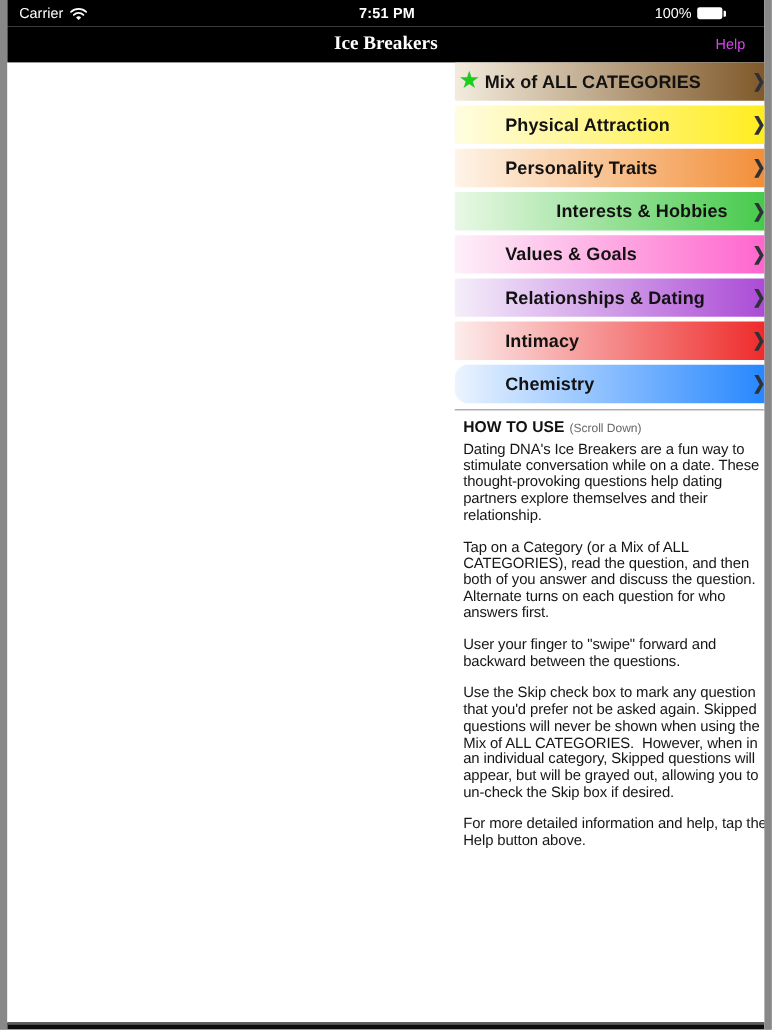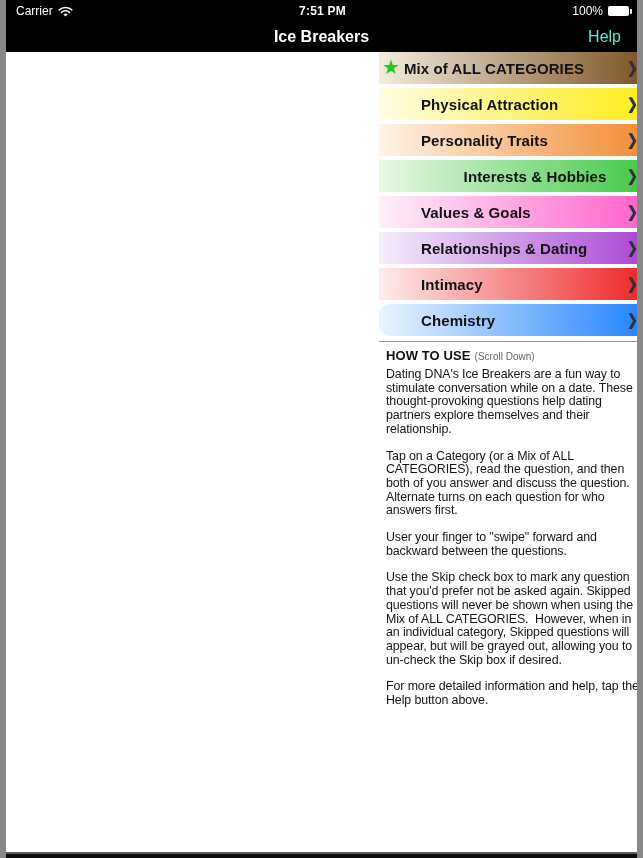--- a/index.html
+++ b/index.html
@@ -22,21 +22,21 @@
     height: 22px;
     background: #000000;
     display: flex;
     align-items: center;
     justify-content: space-between;
     padding: 0 8px 0 10px;
     color: #ffffff;
     font-size: 12px;
   }
   .status-left, .status-right { display: flex; align-items: center; gap: 5px; width: 110px; }
-  .status-right { justify-content: flex-end; }
+  .status-right { justify-content: center; }
   .status-time { font-weight: 700; letter-spacing: 0.2px; }
   .wifi-svg { display: block; }
   .battery {
     position: relative;
     width: 21px; height: 10px;
     background: #ffffff;
     border-radius: 2px;
   }
   .battery::after {
     content: "";
@@ -56,26 +56,27 @@
     display: flex;
     align-items: center;
   }
   .nav-title {
     position: absolute;
     left: 0; right: 0;
     text-align: center;
     color: #ffffff;
     font-size: 16px;
     font-weight: 700;
+    font-family: Liberation Serif, serif;
   }
   .nav-help {
     position: absolute;
     right: 16px;
-    color: #5eead4;
-    font-size: 16px;
+    color: #d946ef;
+    font-size: 12px;
     cursor: pointer;
   }
 
   
   .right-column {
     position: absolute;
     top: 52px;
     left: 373px;
     width: 270px;
   }

